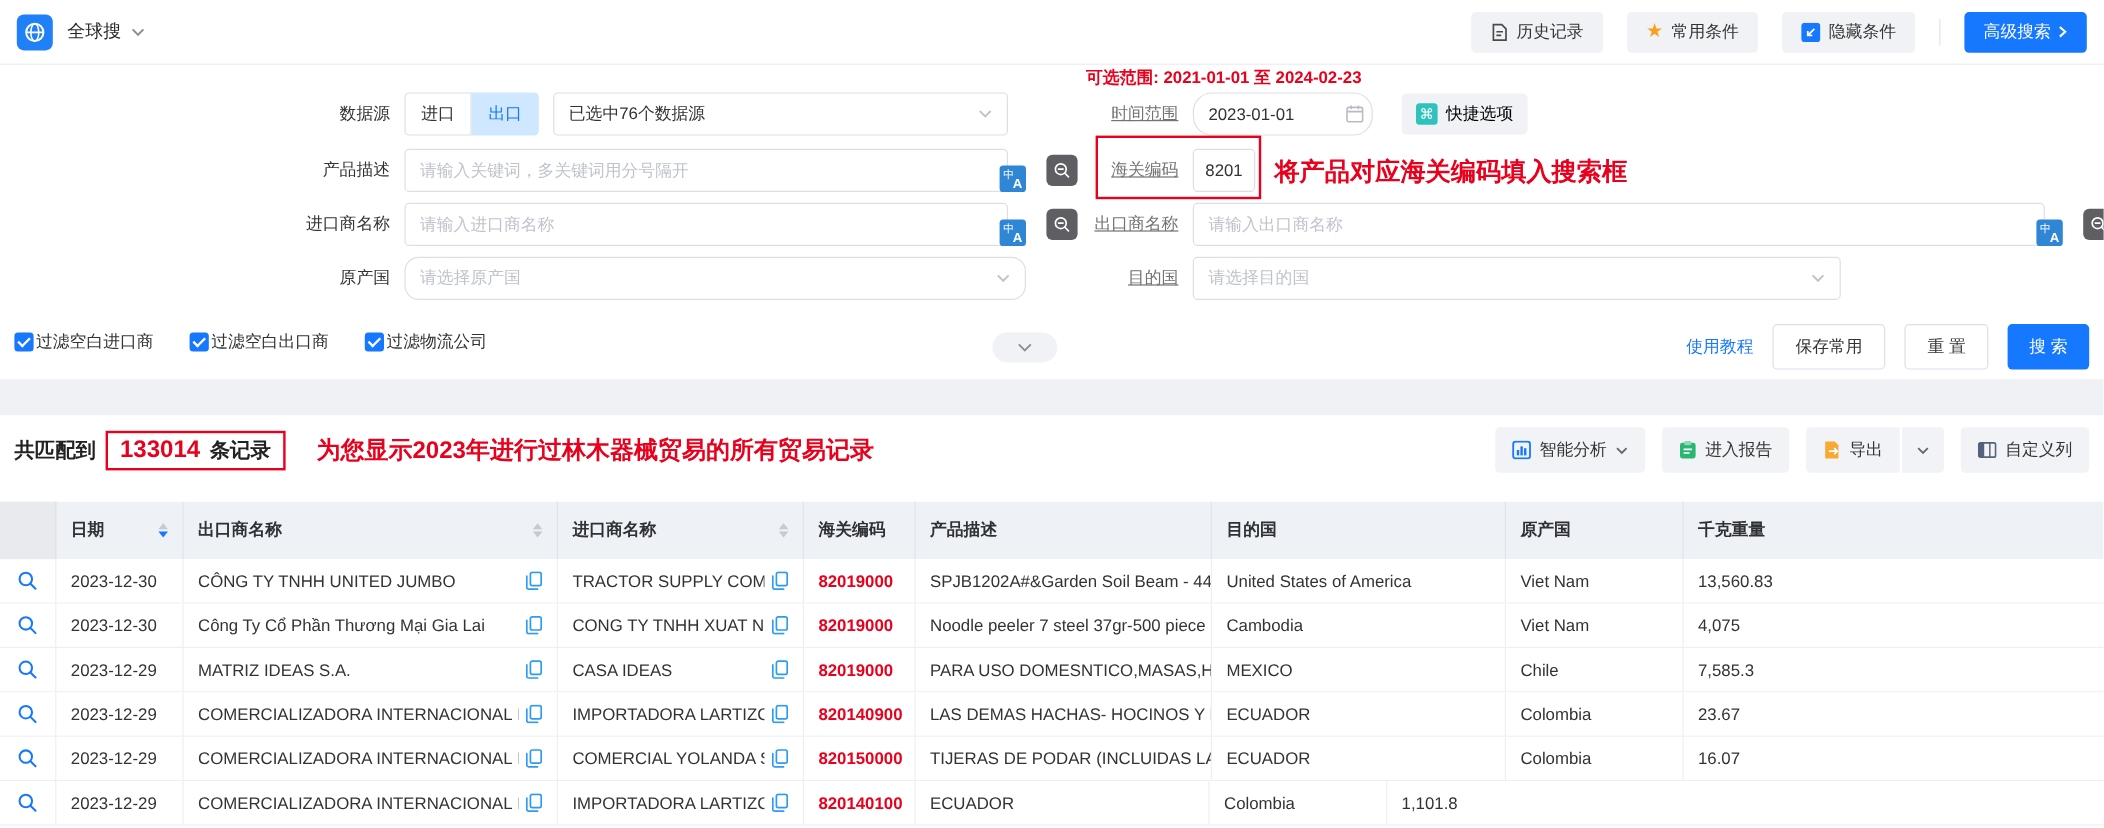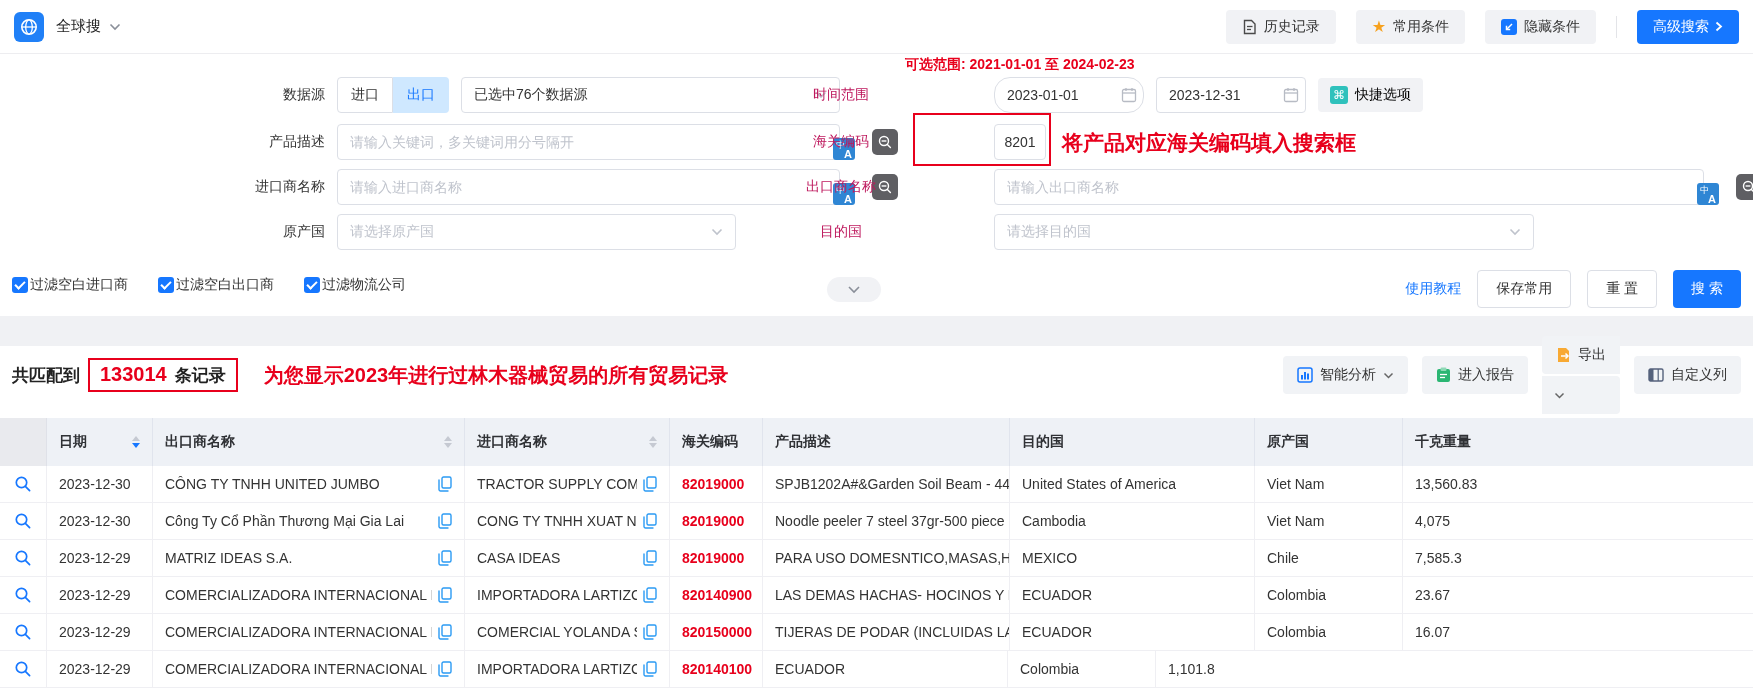--- a/index.html
+++ b/index.html
@@ -19,21 +19,21 @@
   .top-right { margin-left:auto; display:flex; align-items:center; gap:20px; }
   .gbtn { height:34px; padding:0 16px; background:#f1f2f5; border-radius:4px;
     display:inline-flex; align-items:center; gap:7px; font-size:14px; color:#333; cursor:pointer; border:none; }
   .pbtn { height:34px; padding:0 16px; background:#1677ff; color:#fff; border-radius:4px;
     display:inline-flex; align-items:center; gap:6px; font-size:14px; cursor:pointer; border:none; }
   .vsep { width:1px; height:22px; background:#e3e4e8; }
   .star { color:#f7a11d; font-size:16px; line-height:1; }
   
   .frow { position:absolute; display:flex; align-items:center; height:36px; }
   .flabel { width:325px; text-align:right; color:#333; font-size:14px; flex:none; }
-  .flabel-r { width:282px; text-align:center; color:#be185d; font-size:14px; flex:none; }
+  .flabel-r { width:282px; text-align:right; color:#737373; font-size:14px; flex:none;text-decoration:underline; }
   .fgap { width:12px; flex:none; }
   .inp-wrap { position:relative; display:inline-flex; align-items:center; }
   input.inp { height:36px; border:1px solid #dcdfe6; border-radius:4px; padding:0 12px;
     font-size:14px; color:#333; font-family:inherit; background:#fff; }
   input.inp::placeholder { color:#bfc3cc; }
   .inp-icon { position:absolute; right:7px; top:7px; }
   .sel { height:36px; border:1px solid #dcdfe6; border-radius:4px; padding:0 12px;
     display:flex; align-items:center; justify-content:space-between; background:#fff; cursor:pointer; }
   .sel .ph { color:#bfc3cc; }
   .sel .val { color:#333; }
@@ -70,21 +70,21 @@
   
   .resbar { position:absolute; top:352px; left:12px; right:12px; height:46px; display:flex; align-items:center; }
   .match-prefix { font-size:17px; font-weight:bold; color:#222; }
   .count-box { border:2px solid #e8001c; padding:3px 10px; margin-left:8px; display:flex; align-items:baseline; gap:8px; }
   .count-num { color:#e8001c; font-size:20px; font-weight:bold; }
   .count-suffix { color:#222; font-size:17px; font-weight:bold; }
   .res-note { margin-left:26px; color:#e8001c; font-size:20px; font-weight:bold; }
   .res-actions { margin-left:auto; display:flex; align-items:center; gap:14px; }
   .rbtn { height:38px; padding:0 14px; background:#f1f3f6; border-radius:4px; border:none;
     display:inline-flex; align-items:center; gap:7px; font-size:14px; color:#333; cursor:pointer; }
-  .split { display:inline-flex; gap:2px;flex-direction:column; }
+  .split { display:inline-flex; gap:2px; }
   .split .rbtn:first-child { border-radius:4px 0 0 4px; }
   .split .rbtn:last-child { border-radius:0 4px 4px 0; padding:0 12px; }
   
   .table { position:absolute; top:418px; left:0; width:100%; bottom:0; overflow:hidden; }
   .thead { display:flex; height:48px; background:#eef1f6; }
   .hc { display:flex; align-items:center; justify-content:space-between; padding:0 12px;
     font-weight:bold; font-size:14px; color:#2f3135; border-right:1px solid #e0e4ed; }
   .hc.noflex { justify-content:flex-start; }
   .trow { display:flex; height:37px; background:#fff; border-bottom:1px solid #efeff3; }
   .c { display:flex; align-items:center; padding:0 12px; font-size:14px; color:#333;
@@ -183,31 +183,20 @@
     <span class="inp-icon" style="top:10px;">
       <svg width="16" height="16" viewBox="0 0 16 16">
           <rect x="1.5" y="2.5" width="13" height="12" rx="1.5" fill="none" stroke="#b7bbc4" stroke-width="1.3"></rect>
           <line x1="1.5" y1="6" x2="14.5" y2="6" stroke="#b7bbc4" stroke-width="1.3"></line>
           <line x1="5" y1="1" x2="5" y2="4" stroke="#b7bbc4" stroke-width="1.3"></line>
           <line x1="11" y1="1" x2="11" y2="4" stroke="#b7bbc4" stroke-width="1.3"></line>
         </svg>
     </span>
   </div>
   <span class="fgap"></span>
-  <div class="inp-wrap">
-    <input class="inp" style="width: 150px; padding-right: 32px;" value="2023-12-31">
-    <span class="inp-icon" style="top:10px;">
-      <svg width="16" height="16" viewBox="0 0 16 16">
-          <rect x="1.5" y="2.5" width="13" height="12" rx="1.5" fill="none" stroke="#b7bbc4" stroke-width="1.3"></rect>
-          <line x1="1.5" y1="6" x2="14.5" y2="6" stroke="#b7bbc4" stroke-width="1.3"></line>
-          <line x1="5" y1="1" x2="5" y2="4" stroke="#b7bbc4" stroke-width="1.3"></line>
-          <line x1="11" y1="1" x2="11" y2="4" stroke="#b7bbc4" stroke-width="1.3"></line>
-        </svg>
-    </span>
-  </div>
   <span class="fgap"></span>
   <button class="quick-btn">
     <span class="quick-ico">⌘</span>
     <span>快捷选项</span>
   </button>
 </div>
 
 <div class="frow" style="top:124px; left:0;">
   <span class="flabel">产品描述</span>
   <span class="fgap"></span>
@@ -269,21 +258,21 @@
         <circle cx="7" cy="7" r="4.5" fill="none" stroke="#fff" stroke-width="1.4"></circle>
         <line x1="4.6" y1="7" x2="9.4" y2="7" stroke="#fff" stroke-width="1.4"></line>
         <line x1="10.4" y1="10.4" x2="13.4" y2="13.4" stroke="#fff" stroke-width="1.4" stroke-linecap="round"></line>
       </svg>
   </span>
 </div>
 
 <div class="frow" style="top:214px; left:0;">
   <span class="flabel">原产国</span>
   <span class="fgap"></span>
-  <div class="sel" style="width:399px;">
+  <div class="sel" style="width:518px;border-radius:12px;">
     <span class="ph">请选择原产国</span>
     <svg width="12" height="8" viewBox="0 0 12 8">
         <polyline points="1.5,1.5 6,6 10.5,1.5" fill="none" stroke="#bfc3cc" stroke-width="1.6"></polyline>
       </svg>
   </div>
 </div>
 
 <div class="frow" style="top:214px; left:700px;">
   <span class="flabel-r">目的国</span>
   <span class="fgap"></span>

